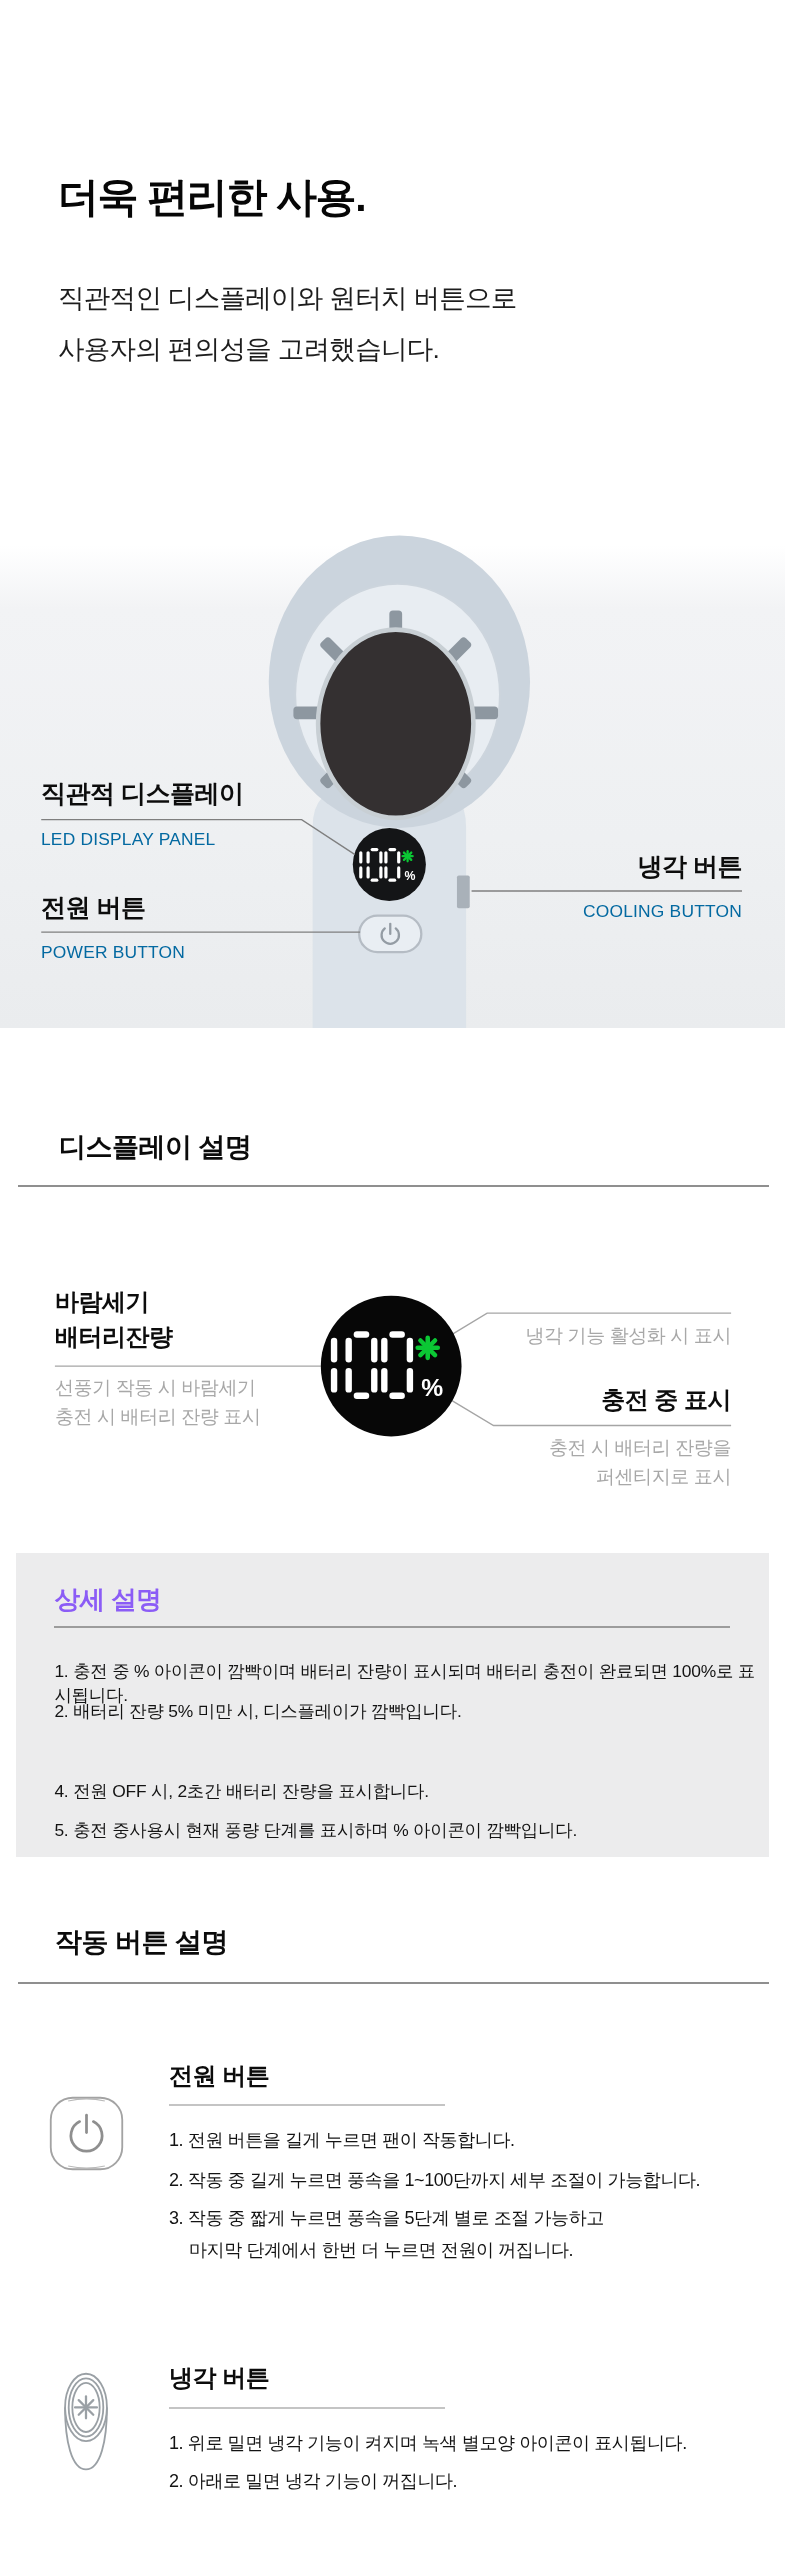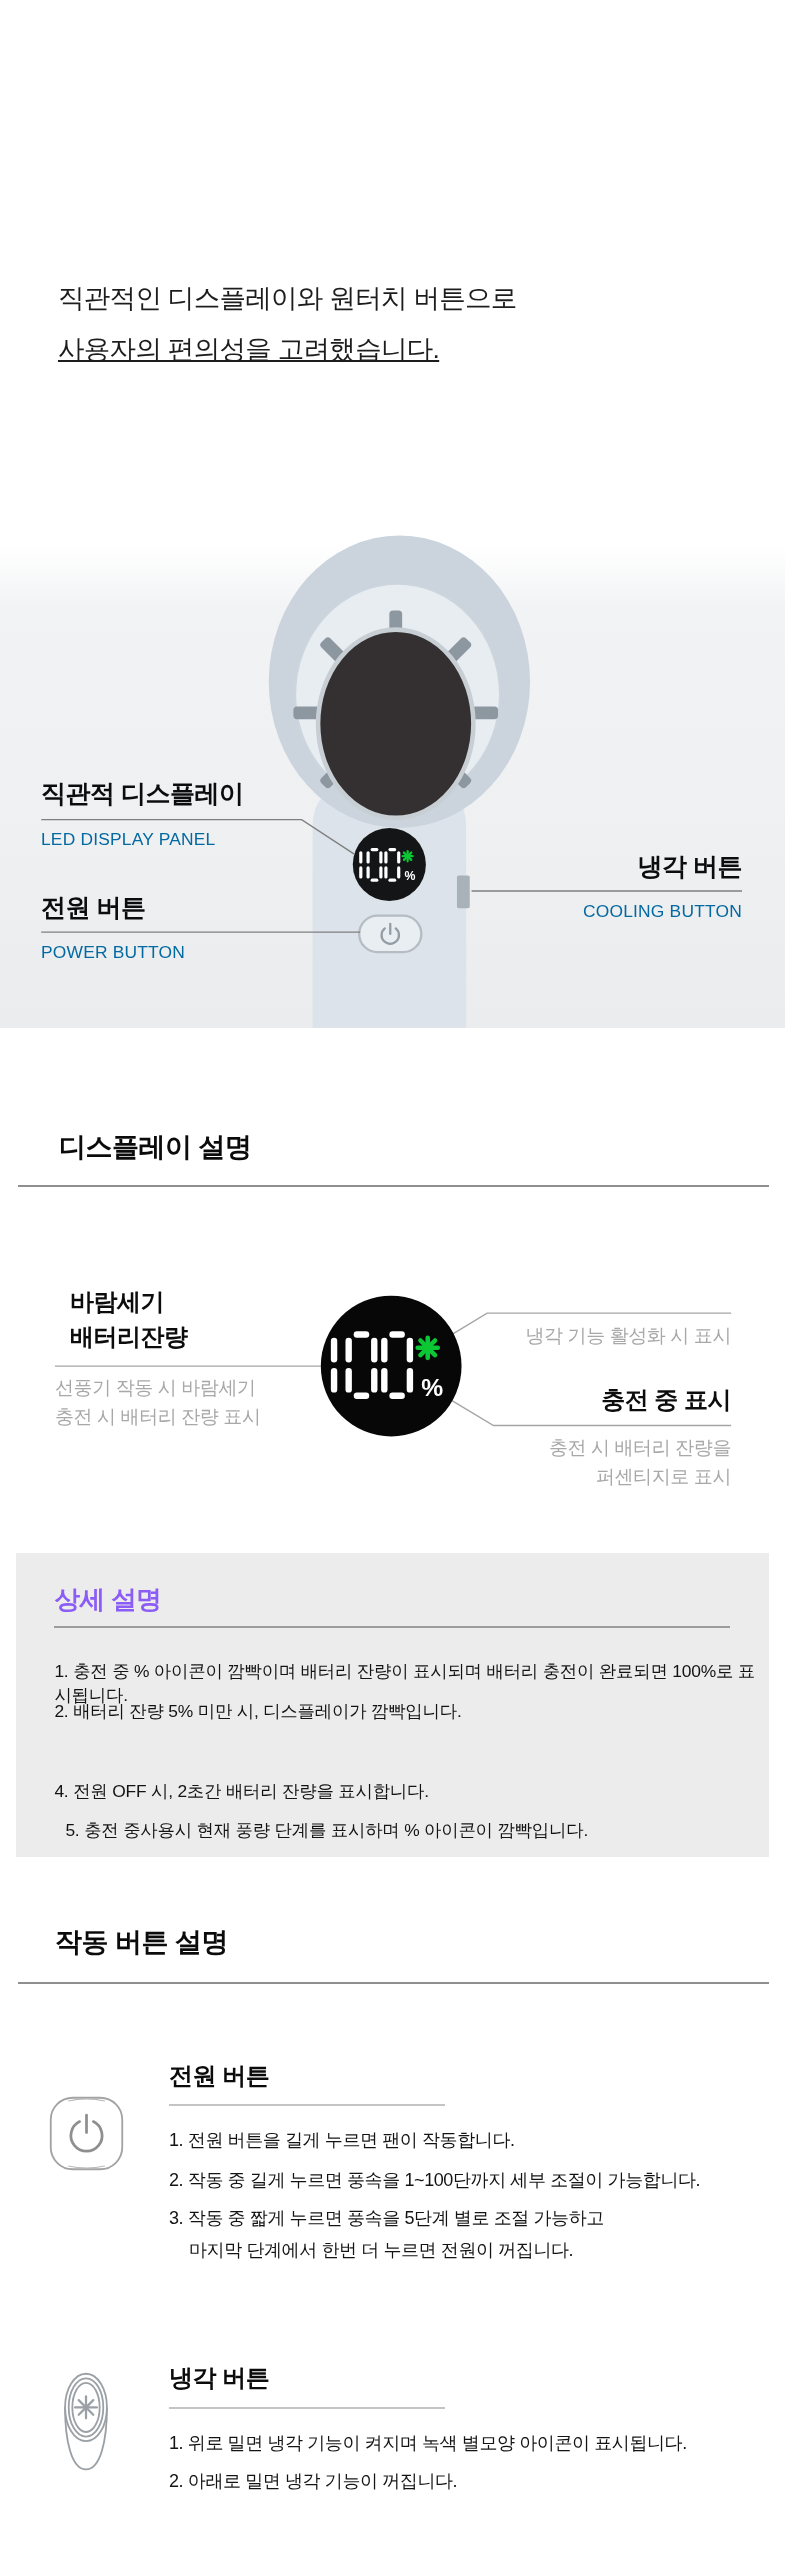--- a/index.html
+++ b/index.html
@@ -26,22 +26,23 @@
 
   .details-box{left:16.4px;top:1553px;width:753px;height:304px;background:#ececed;}
   .list-item{font-size:17.4px;font-weight:500;color:#131313;letter-spacing:-0.2px;}
   .btn-item{font-size:18px;font-weight:500;color:#131313;letter-spacing:-0.4px;}
 </style>
 </head>
 <body>
 
 <div id="page">
 
+  <div class="abs hero-title">더욱 편리한 사용.</div>
   <div class="abs hero-sub" style="top:280px;">직관적인 디스플레이와 원터치 버튼으로</div>
-  <div class="abs hero-sub" style="top:331px;text-decoration:underline;">사용자의 편의성을 고려했습니다.</div>
+  <div class="abs hero-sub" style="top:331px;">사용자의 편의성을 고려했습니다.</div>
 
   <div class="abs photo-area">
     <svg width="786" height="635" viewBox="0 0 860 695">
 
       <path d="M342,695 L342,475 Q342,432 385,430 L470,430 Q510,432 510,475 L510,695 Z" fill="#dce3ea"></path>
 
       <rect x="500" y="528" width="14" height="36" rx="2" fill="#a9b1b9"></rect>
 
       <g>
         <ellipse cx="437" cy="316" rx="143" ry="160" fill="#cbd4dd"></ellipse>
@@ -107,21 +108,21 @@
   <div class="abs callout-label" style="left:41px;top:777px;">직관적 디스플레이</div>
   <div class="abs callout-cap" style="left:41px;top:829px;">LED DISPLAY PANEL</div>
   <div class="abs callout-label" style="left:41px;top:891px;">전원 버튼</div>
   <div class="abs callout-cap" style="left:41px;top:942px;">POWER BUTTON</div>
   <div class="abs callout-label r" style="right:44px;top:850px;width:274px;">냉각 버튼</div>
   <div class="abs callout-cap r" style="right:44px;top:901px;width:274px;">COOLING BUTTON</div>
 
   <div class="abs section-h" style="left:59px;top:1129px;">디스플레이 설명</div>
   <div class="abs divider" style="left:18px;top:1185px;width:751px;"></div>
 
-  <div class="abs diagram-label" style="left:70px;top:1284px;">
+  <div class="abs diagram-label" style="left:55px;top:1284px;">
     <div>바람세기</div>
     <div>배터리잔량</div>
   </div>
   <div class="abs diagram-cap" style="left:55px;top:1373px;">
     <div>선풍기 작동 시 바람세기</div>
     <div>충전 시 배터리 잔량 표시</div>
   </div>
   <div class="abs diagram-cap r" style="right:55px;top:1321px;width:292px;">냉각 기능 활성화 시 표시</div>
   <div class="abs diagram-label r" style="right:55px;top:1382px;width:292px;">충전 중 표시</div>
   <div class="abs diagram-cap r" style="right:55px;top:1433px;width:292px;">
@@ -164,21 +165,21 @@
       </g>
     </svg>
   </div>
 
   <div class="abs details-box">
     <div class="abs" style="left:38px;top:29px;font-size:25.6px;font-weight:700;color:#8b5cf6;letter-spacing:-0.5px;">상세 설명</div>
     <div class="abs divider" style="left:38px;top:73px;width:676px;background:#9c9c9c;"></div>
     <div class="abs list-item" style="left:38px;top:106px;">1. 충전 중 % 아이콘이 깜빡이며 배터리 잔량이 표시되며 배터리 충전이 완료되면 100%로 표시됩니다.</div>
     <div class="abs list-item" style="left:38px;top:146px;">2. 배터리 잔량 5% 미만 시, 디스플레이가 깜빡입니다.</div>
     <div class="abs list-item" style="left:38px;top:226px;">4. 전원 OFF 시, 2초간 배터리 잔량을 표시합니다.</div>
-    <div class="abs list-item" style="left:49px;top:265px;">5. 충전 중사용시 현재 풍량 단계를 표시하며 % 아이콘이 깜빡입니다.</div>
+    <div class="abs list-item" style="left:38px;top:265px;">5. 충전 중사용시 현재 풍량 단계를 표시하며 % 아이콘이 깜빡입니다.</div>
   </div>
 
   <div class="abs section-h" style="left:55px;top:1924px;">작동 버튼 설명</div>
   <div class="abs divider" style="left:18px;top:1982px;width:751px;"></div>
 
   <div class="abs" style="left:48px;top:2095px;width:77px;height:77px;">
     <svg width="77" height="77" viewBox="0 0 84 84">
       <rect x="3" y="3" width="78" height="78" rx="24" fill="none" stroke="#a3a3a3" stroke-width="2"></rect>
       <path d="M22,6.5 C 35,3.5 49,3.5 62,6.5" fill="none" stroke="#b9b9b9" stroke-width="1.2"></path>
       <path d="M22,77.5 C 35,80.5 49,80.5 62,77.5" fill="none" stroke="#b9b9b9" stroke-width="1.2"></path>

